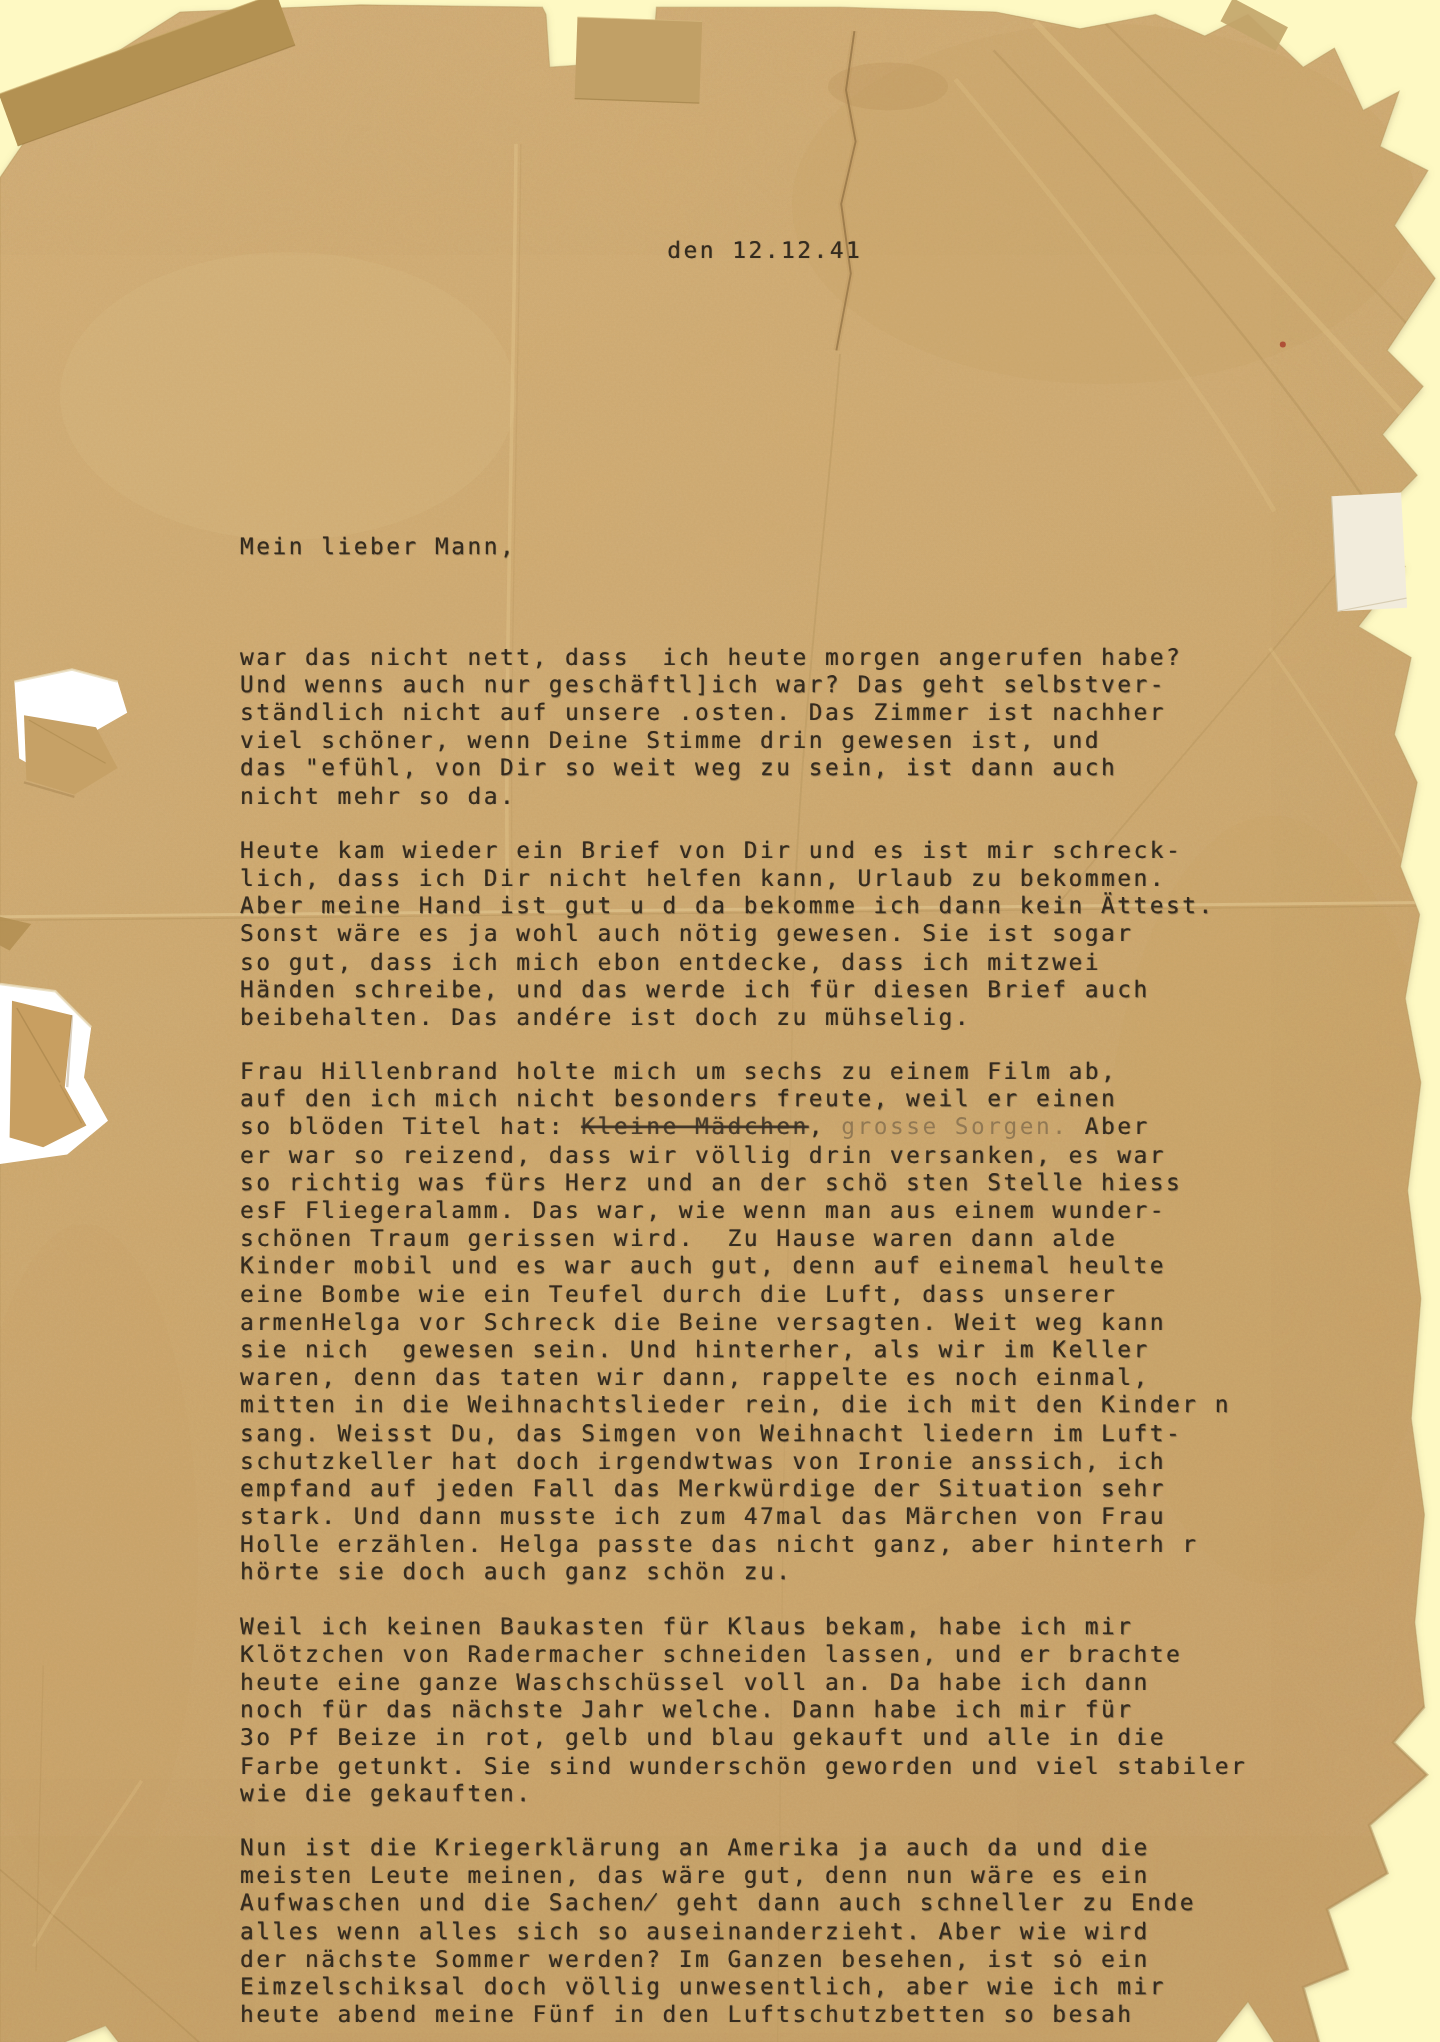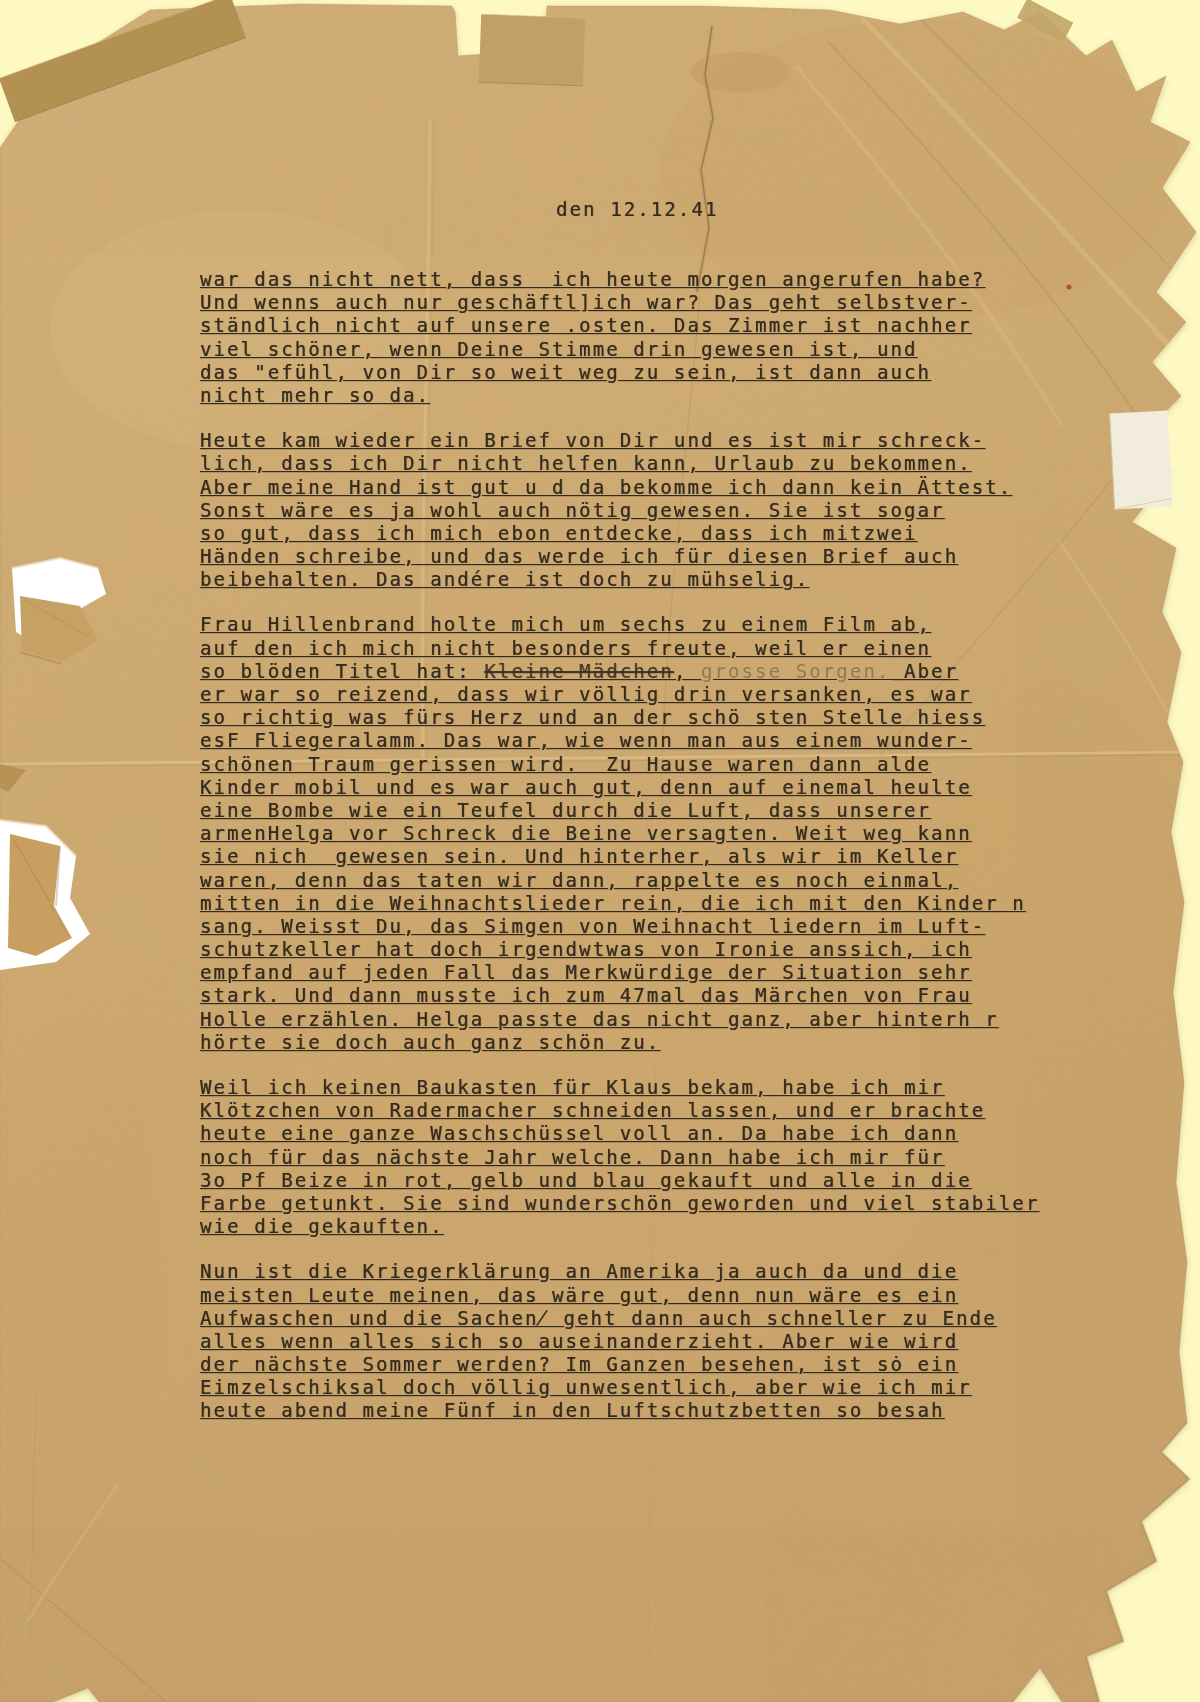--- a/index.html
+++ b/index.html
@@ -8,21 +8,21 @@
   .letter{
     position:absolute;left:200px;top:152px;width:920px;z-index:2;
     font-family:"DejaVu Sans Mono","Liberation Mono",monospace;
     font-size:19px;line-height:23.2px;letter-spacing:2.1px;
     color:var(--ink,#342b1f);white-space:pre;
     text-shadow:0.5px 0.4px 0.7px rgba(48,38,26,.5), -0.2px 0 0.4px rgba(48,38,26,.28);
   }
   .date-line{margin-left:356px;}
   .salutation{margin-top:177px;margin-bottom:22px;}
   .para{margin-bottom:22px;}
-  .line{height:23.2px;text-decoration:underline;}
+  .line{height:23.2px;}
   .struck{
     text-decoration:line-through;
     text-decoration-thickness:1.6px;
     text-decoration-color:rgba(58,48,36,.85);
     color:rgba(62,52,40,.82);
   }
   .faded{color:rgba(96,82,62,.55);text-shadow:none;}
 </style>
 </head>
 <body>
@@ -132,16 +132,17 @@
 
     <g transform="rotate(-3 1140 458)">
       <rect x="1112" y="412" width="58" height="96" fill="#f2ecdc"></rect>
       <line x1="1112" y1="412" x2="1112" y2="508" stroke="#cfc3a4"></line>
       <line x1="1112" y1="508" x2="1170" y2="500" stroke="#d8cdb2"></line>
     </g>
   </svg>
 
   <div class="letter">
     <div class="date-line">den 12.12.41</div>
+    <div class="salutation">Mein lieber Mann,</div>
     <div><div class="para"><div class="line">war das nicht nett, dass  ich heute morgen angerufen habe?</div><div class="line">Und wenns auch nur geschäftl]ich war? Das geht selbstver-</div><div class="line">ständlich nicht auf unsere .osten. Das Zimmer ist nachher</div><div class="line">viel schöner, wenn Deine Stimme drin gewesen ist, und</div><div class="line">das "efühl, von Dir so weit weg zu sein, ist dann auch</div><div class="line">nicht mehr so da.</div></div><div class="para"><div class="line">Heute kam wieder ein Brief von Dir und es ist mir schreck-</div><div class="line">lich, dass ich Dir nicht helfen kann, Urlaub zu bekommen.</div><div class="line">Aber meine Hand ist gut u d da bekomme ich dann kein Ättest.</div><div class="line">Sonst wäre es ja wohl auch nötig gewesen. Sie ist sogar</div><div class="line">so gut, dass ich mich ebon entdecke, dass ich mitzwei</div><div class="line">Händen schreibe, und das werde ich für diesen Brief auch</div><div class="line">beibehalten. Das andére ist doch zu mühselig.</div></div><div class="para"><div class="line">Frau Hillenbrand holte mich um sechs zu einem Film ab,</div><div class="line">auf den ich mich nicht besonders freute, weil er einen</div><div class="line"><span>so blöden Titel hat: </span><span class="struck">Kleine Mädchen</span><span>, </span><span class="faded">grosse Sorgen.</span><span> Aber</span></div><div class="line">er war so reizend, dass wir völlig drin versanken, es war</div><div class="line">so richtig was fürs Herz und an der schö sten Stelle hiess</div><div class="line">esF Fliegeralamm. Das war, wie wenn man aus einem wunder-</div><div class="line">schönen Traum gerissen wird.  Zu Hause waren dann alde</div><div class="line">Kinder mobil und es war auch gut, denn auf einemal heulte</div><div class="line">eine Bombe wie ein Teufel durch die Luft, dass unserer</div><div class="line">armenHelga vor Schreck die Beine versagten. Weit weg kann</div><div class="line">sie nich  gewesen sein. Und hinterher, als wir im Keller</div><div class="line">waren, denn das taten wir dann, rappelte es noch einmal,</div><div class="line">mitten in die Weihnachtslieder rein, die ich mit den Kinder n</div><div class="line">sang. Weisst Du, das Simgen von Weihnacht liedern im Luft-</div><div class="line">schutzkeller hat doch irgendwtwas von Ironie anssich, ich</div><div class="line">empfand auf jeden Fall das Merkwürdige der Situation sehr</div><div class="line">stark. Und dann musste ich zum 47mal das Märchen von Frau</div><div class="line">Holle erzählen. Helga passte das nicht ganz, aber hinterh r</div><div class="line">hörte sie doch auch ganz schön zu.</div></div><div class="para"><div class="line">Weil ich keinen Baukasten für Klaus bekam, habe ich mir</div><div class="line">Klötzchen von Radermacher schneiden lassen, und er brachte</div><div class="line">heute eine ganze Waschschüssel voll an. Da habe ich dann</div><div class="line">noch für das nächste Jahr welche. Dann habe ich mir für</div><div class="line">3o Pf Beize in rot, gelb und blau gekauft und alle in die</div><div class="line">Farbe getunkt. Sie sind wunderschön geworden und viel stabiler</div><div class="line">wie die gekauften.</div></div><div class="para"><div class="line">Nun ist die Kriegerklärung an Amerika ja auch da und die</div><div class="line">meisten Leute meinen, das wäre gut, denn nun wäre es ein</div><div class="line">Aufwaschen und die Sachen̸ geht dann auch schneller zu Ende</div><div class="line">alles wenn alles sich so auseinanderzieht. Aber wie wird</div><div class="line">der nächste Sommer werden? Im Ganzen besehen, ist sȯ ein</div><div class="line">Eimzelschiksal doch völlig unwesentlich, aber wie ich mir</div><div class="line">heute abend meine Fünf in den Luftschutzbetten so besah</div></div></div>
   </div>
 
 </div>
 
 </body></html>

